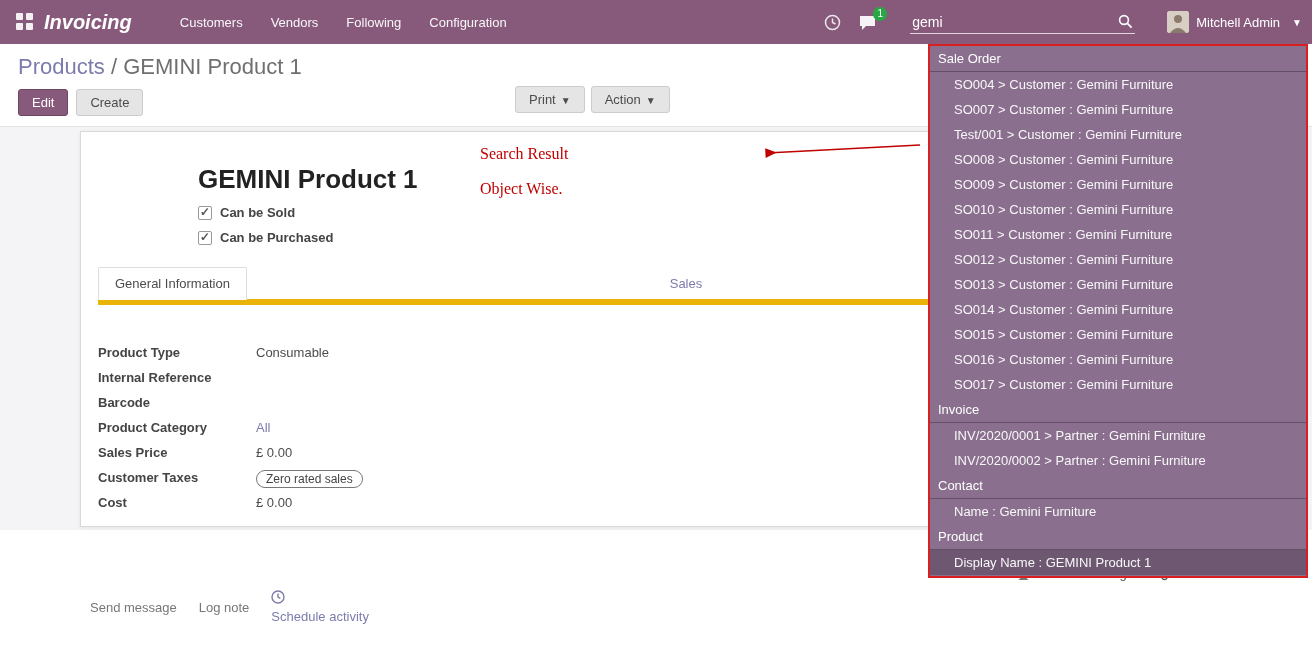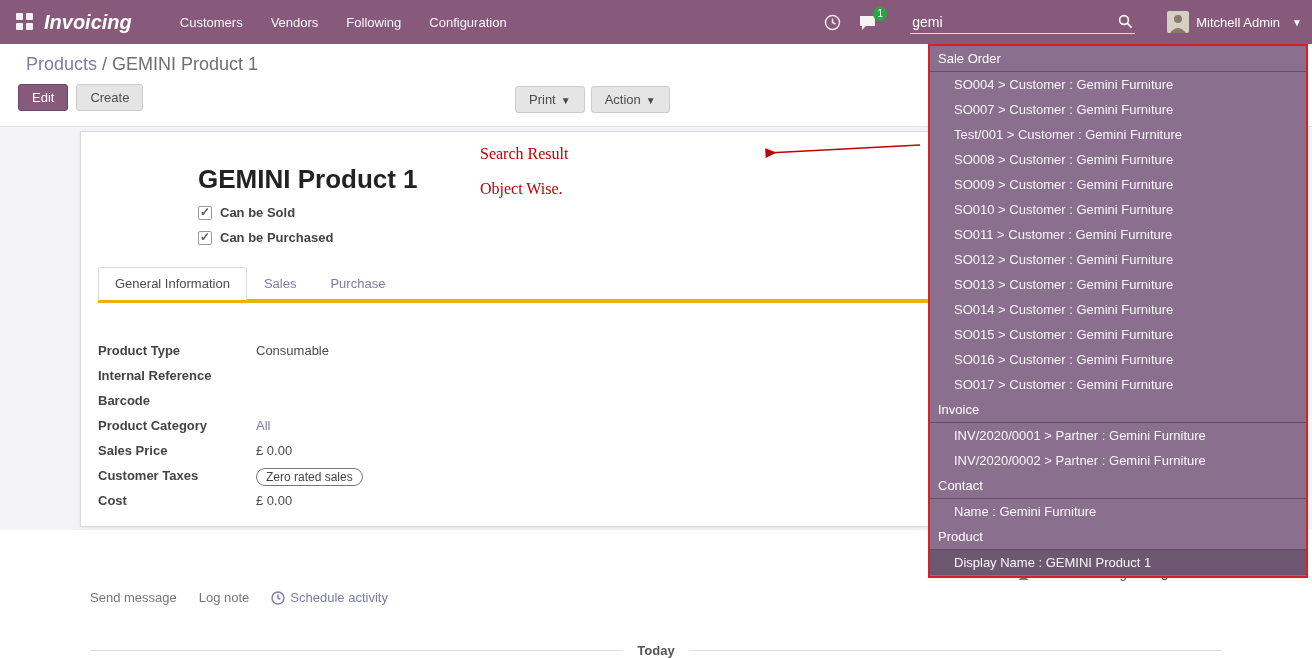--- a/index.html
+++ b/index.html
@@ -24,42 +24,42 @@
   .nav-search input { width:100%; background:transparent; border:none;
            border-bottom:1px solid rgba(255,255,255,.75); color:#fff; font-size:14px;
            padding:3px 24px 3px 2px; outline:none; font-family:"Liberation Sans",sans-serif; }
   .nav-search .mag { position:absolute; right:2px; top:3px; }
   .user-menu { display:flex; align-items:center; gap:7px; cursor:pointer; font-size:13px; }
   .avatar { width:22px; height:22px; border-radius:3px; background:#e8e0d8; display:flex;
             align-items:center; justify-content:center; overflow:hidden; }
 
   
   .control-panel { height:82px; position:relative; background:#fff; padding:10px 0 0 18px; }
-  .breadcrumb { font-size:18px;margin-left:8px; }
+  .breadcrumb { font-size:22px; }
   .breadcrumb .parent { color:#7C7BAD; cursor:pointer; }
   .breadcrumb .current { color:#6f6f6f; }
   .cp-buttons { margin-top:9px; display:flex; gap:8px; }
   .btn { font-size:13px; padding:5px 13px; border-radius:3px; cursor:pointer;
          border:1px solid #ccc; background:#e5e5e5; color:#4c4c4c; font-family:inherit; }
   .btn-primary { background:#875A7B; border-color:#6d4663; color:#fff; }
   .cp-center { position:absolute; left:515px; top:42px; display:flex; gap:6px; }
   .caret { font-size:10px; margin-left:5px; }
 
   
   .content { height:404px; background:#f4f3f5; border-top:1px solid #e3e3e3; position:relative; }
   .sheet { position:absolute; left:80px; right:80px; top:4px; height:396px;
            background:#fff; border:1px solid #d9d9d9; box-shadow:0 1px 4px rgba(0,0,0,.07);
            padding:32px 17px 0 17px; }
   .sheet-title { font-size:26px; font-weight:bold; color:#222; margin-left:100px; }
   .cb-row { display:flex; align-items:center; gap:8px; margin:10px 0 0 100px;
             font-size:13px; font-weight:bold; color:#444; }
   .cbox { width:14px; height:14px; border:1px solid #999; border-radius:2px; background:#fff;
           position:relative; cursor:pointer; }
   .cbox::after { content:"✓"; position:absolute; left:1px; top:-2px; font-size:12px; color:#555; }
-  .tabs { display:flex; border-bottom:4px solid #eab308; margin-top:22px; }
+  .tabs { display:flex; border-bottom:6px solid #eab308; margin-top:22px;justify-content:space-between; }
   .tab { font-size:13px; padding:8px 16px; cursor:pointer; color:#7C7BAD;
          border:1px solid transparent; margin-bottom:-1px; }
   .tab.active { color:#4c4c4c; background:#fff; border-color:#ddd #ddd #fff #ddd;
                 border-radius:2px 2px 0 0; }
   .field-cols { display:flex; margin-top:40px;flex-direction:column; }
   .fcol-left { width:556px; }
   .fcol-right { flex:1; }
   .frow { display:flex; min-height:20px; margin-bottom:5px; font-size:13px; align-items:flex-start; }
   .flabel { width:158px; font-weight:bold; color:#444; }
   .fvalue { color:#4c4c4c; }
@@ -82,21 +82,21 @@
   .sgroup-header { padding:4px 8px; line-height:17px; color:#fff;
                    border-bottom:1px solid rgba(0,0,0,.28); cursor:default; }
   .sitem { padding:4px 8px 4px 24px; line-height:17px; color:rgba(255,255,255,.95);
            cursor:pointer; }
   .sitem.highlight { background:rgba(0,0,0,.20); }
 
   
   .chatter { background:#fff; padding:60px 90px 0 90px; position:relative; }
   .chatter-links { display:flex; gap:22px; font-size:13px; align-items:center; }
   .chat-link { color:#777; cursor:pointer; }
-  .chat-link.accent { color:#7C7BAD; display:flex; align-items:center; gap:5px; }
+  .chat-link.accent { color:#7C7BAD; display:flex; align-items:flex-start; gap:5px;flex-direction:column; }
   .chatter-right { position:absolute; right:130px; top:36px; display:flex; gap:16px;
                    align-items:center; font-size:13px; color:#555; }
   .chatter-right .grp { display:flex; align-items:center; gap:4px; cursor:pointer; }
   .heart { color:#e36ea2; font-size:13px; }
   .att-count { color:#a12a2a; font-weight:bold; }
   .date-divider { display:flex; align-items:center; margin-top:38px; }
   .date-divider .line { flex:1; height:1px; background:#ddd; }
   .date-divider .txt { padding:0 14px; font-size:13px; font-weight:bold; color:#555; }
 </style>
 </head>

